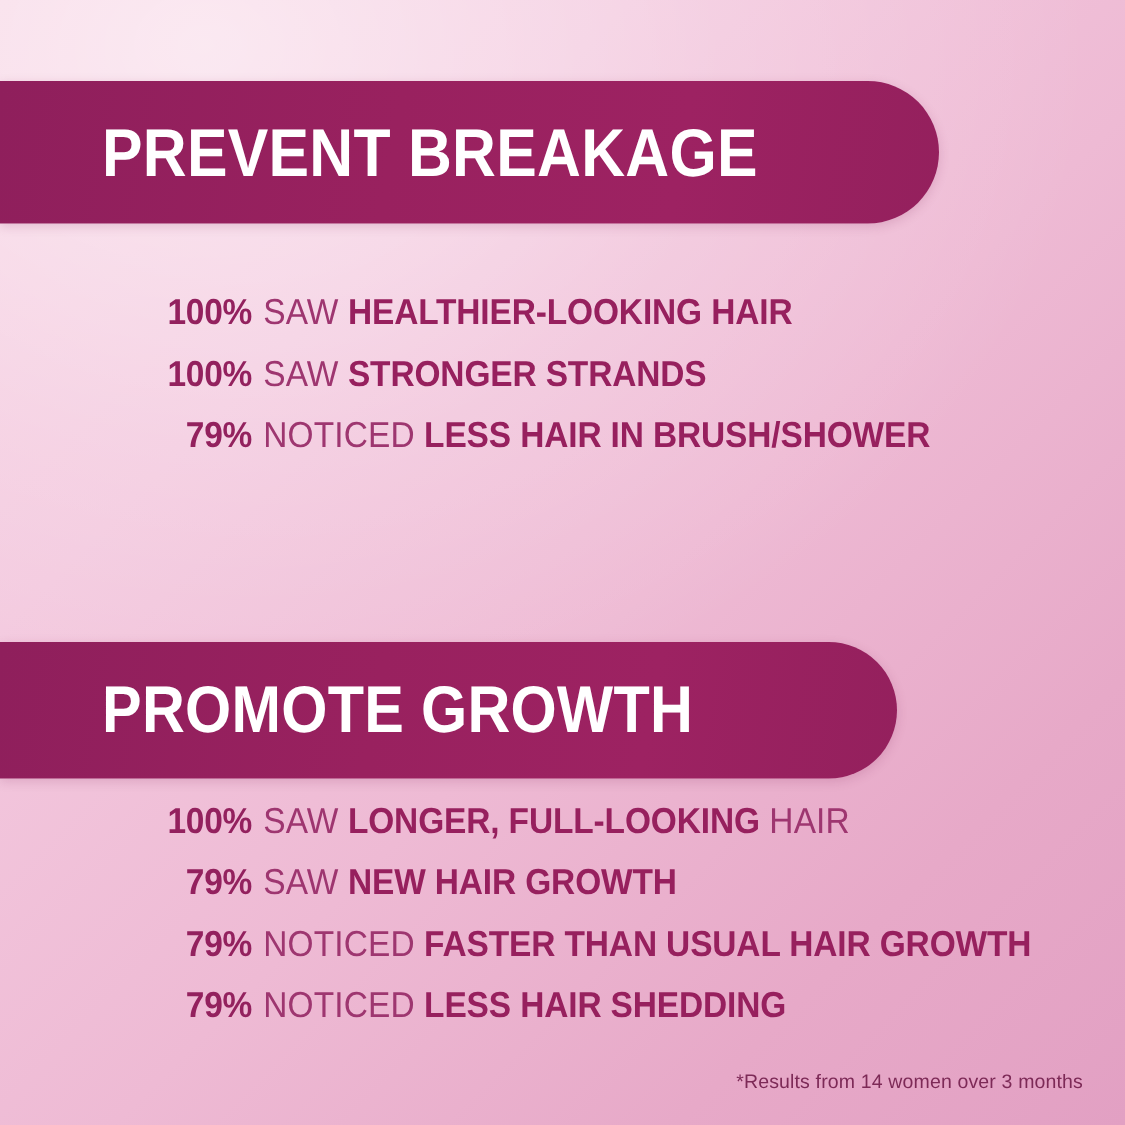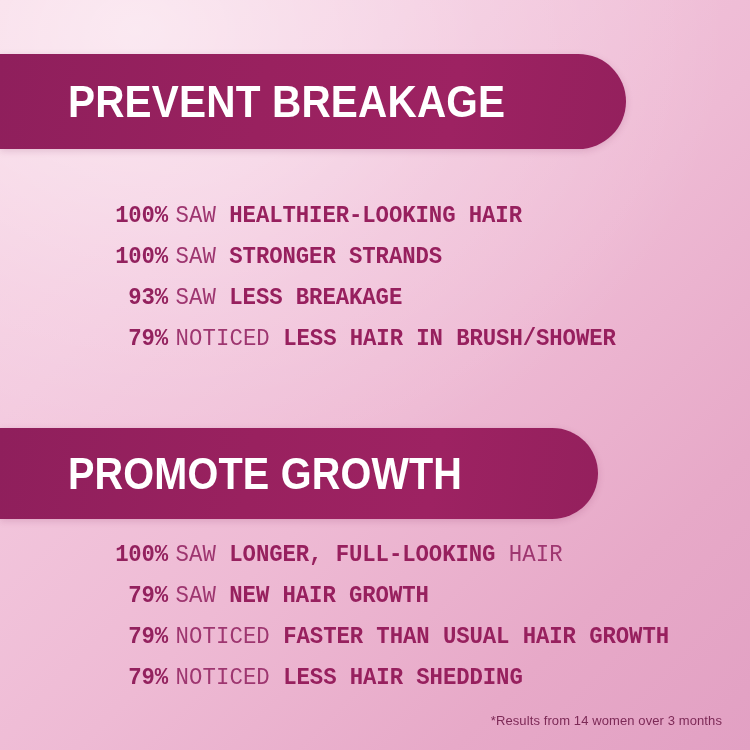--- a/index.html
+++ b/index.html
@@ -74,25 +74,24 @@
     position: absolute;
     left: 0;
     width: 750px;
   }
 
   #claims-prevent { top: 188px; }
   #claims-growth  { top: 527px; }
 
   .claim-row {
     display: flex;
-    align-items: flex-end;
+    align-items: center;
     height: 41px;
     padding-left: 0;
     white-space: nowrap;
-    font-family: Liberation Mono, monospace;
   }
 
   .claim-pct {
     width: 168px;
     text-align: right;
     flex: 0 0 168px;
     color: #93215e;
     font-weight: 700;
     font-size: 24px;
     letter-spacing: -0.2px;
@@ -152,24 +151,20 @@
     <div class="claim-row">
       <span class="claim-pct">100%</span>
       <span class="claim-body"><span class="claim-verb">SAW</span><span class="claim-sp"> </span><span class="claim-strong">HEALTHIER-LOOKING HAIR</span><span class="claim-tail"></span></span>
     </div>
 
     <div class="claim-row">
       <span class="claim-pct">100%</span>
       <span class="claim-body"><span class="claim-verb">SAW</span><span class="claim-sp"> </span><span class="claim-strong">STRONGER STRANDS</span><span class="claim-tail"></span></span>
     </div>
 
-    <div class="claim-row">
-      <span class="claim-pct">93%</span>
-      <span class="claim-body"><span class="claim-verb">SAW</span><span class="claim-sp"> </span><span class="claim-strong">LESS BREAKAGE</span><span class="claim-tail"></span></span>
-    </div>
 
     <div class="claim-row">
       <span class="claim-pct">79%</span>
       <span class="claim-body"><span class="claim-verb">NOTICED</span><span class="claim-sp"> </span><span class="claim-strong">LESS HAIR IN BRUSH/SHOWER</span><span class="claim-tail"></span></span>
     </div>
 
   </div>
 
   <div id="banner-promote" class="banner">
     <span class="banner-title">PROMOTE GROWTH</span>

